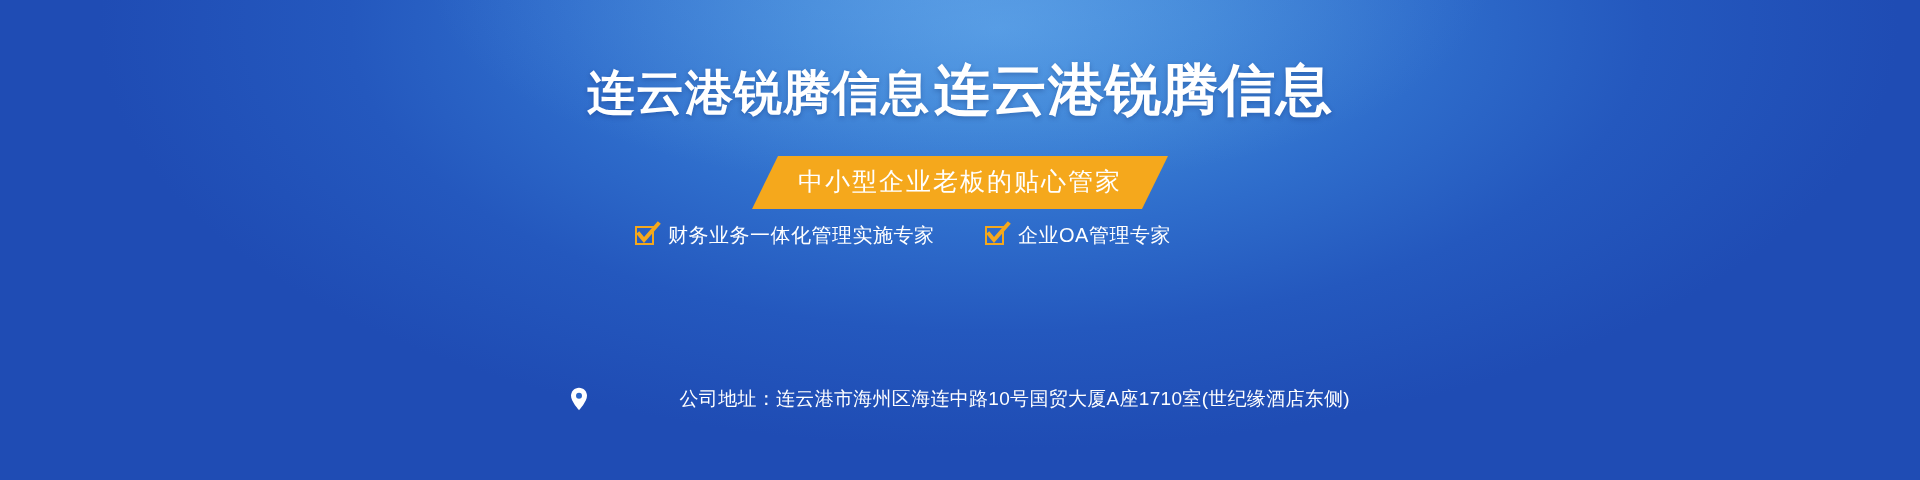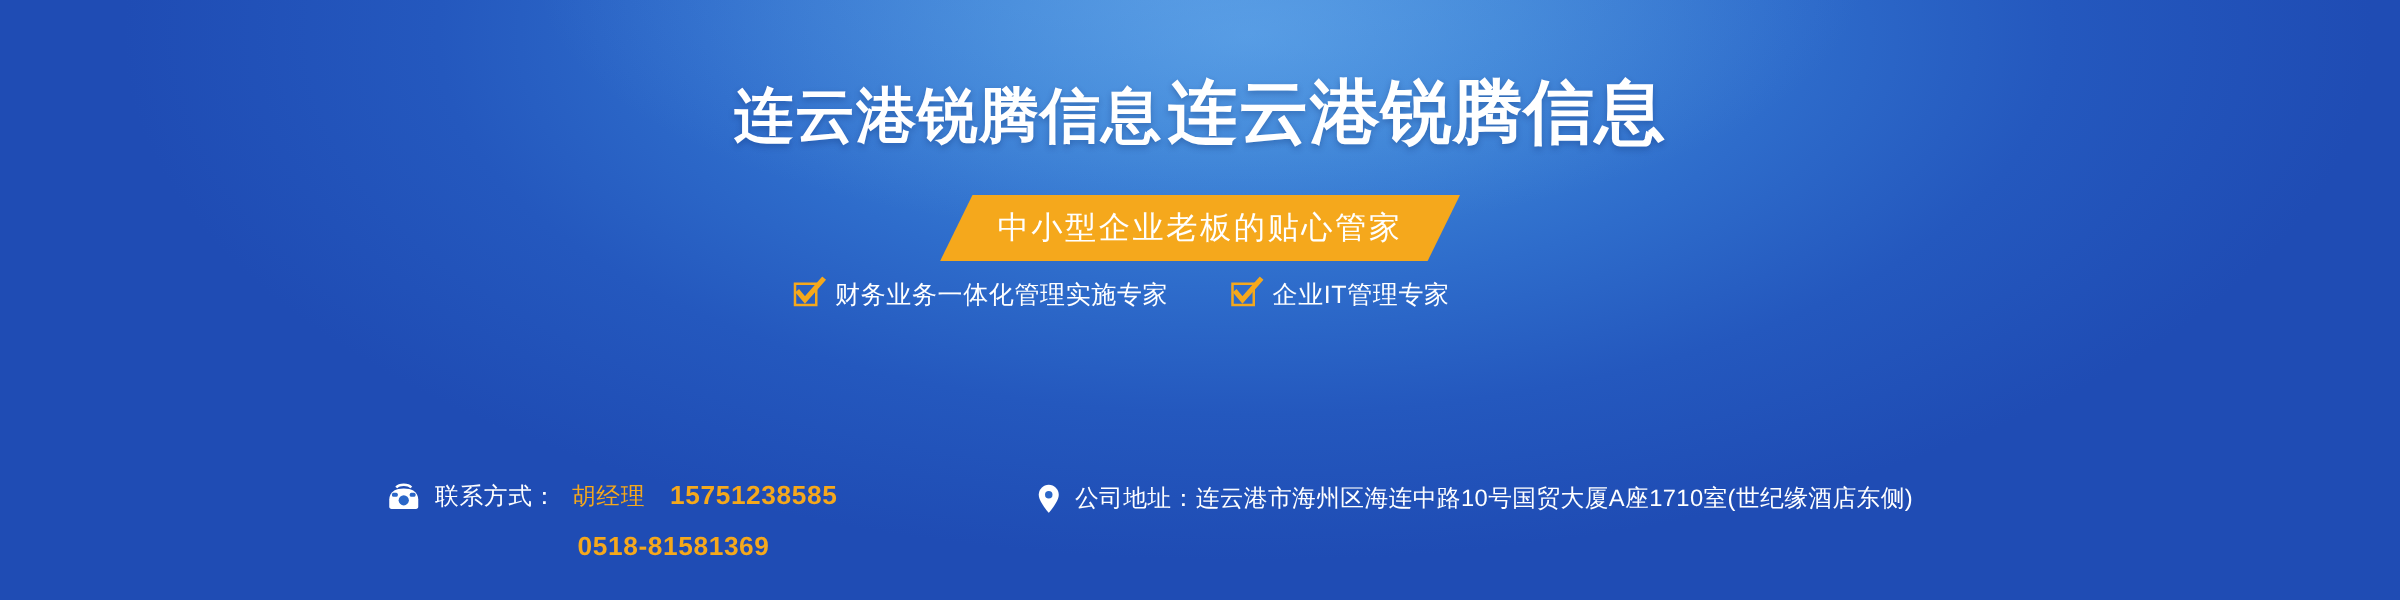--- a/index.html
+++ b/index.html
@@ -97,21 +97,21 @@
   .contact-mobile{
     font-size:21px;color:#f5a81c;font-weight:bold;letter-spacing:.5px;
     margin-left:8px;
   }
   .contact-tel{
     font-size:21px;color:#f5a81c;font-weight:bold;letter-spacing:.5px;
     margin-top:16px;margin-left:152px;
   }
   .footer-right{
     width:780px;display:flex;align-items:center;gap:12px;
-    white-space:nowrap;padding-top:2px;
+    white-space:nowrap;padding-top:2px;justify-content:space-between;
   }
   .pin-icon{flex:0 0 18px;height:24px;display:flex;align-items:center;}
   .address-text{font-size:19px;color:#ffffff;letter-spacing:.3px;}
 </style>
 </head>
 <body>
 
 <div class="banner">
   <div class="inner">
 
@@ -137,45 +137,28 @@
         </div>
 
 
 
         <div class="feature">
           <span class="check-icon">
             <svg width="26" height="26" viewBox="0 0 26 26" aria-hidden="true">
               <path d="M4 13 L9 19 L23 3" fill="none" stroke="#f5a81c" stroke-width="4" stroke-linecap="square"></path>
             </svg>
           </span>
-          <span class="feature-label">企业IT管理专家</span>
+          <span class="feature-label">企业OA管理专家</span>
         </div>
 
       </div>
     </div>
 
     <div class="footer">
 
-      <div class="footer-left">
-        <div class="contact-line">
-          <span class="phone-icon">
-            <svg width="26" height="22" viewBox="0 0 26 22" aria-hidden="true">
-              <path d="M6.2 3.4 C7.6 1.6 10 0.8 13 0.8 C16 0.8 18.4 1.6 19.8 3.4 L18.2 4.6 C17.1 3.3 15.2 2.7 13 2.7 C10.8 2.7 8.9 3.3 7.8 4.6 Z" fill="#ffffff"></path>
-              <path d="M5.4 6.3 C3 7.9 1.4 10.4 1.4 13.3 L1.4 19.4 C1.4 20.4 2.2 21.2 3.2 21.2 L22.8 21.2 C23.8 21.2 24.6 20.4 24.6 19.4 L24.6 13.3 C24.6 10.4 23 7.9 20.6 6.3 C19 5.3 16.2 4.7 13 4.7 C9.8 4.7 7 5.3 5.4 6.3 Z" fill="#ffffff"></path>
-              <circle cx="13" cy="14.2" r="4.1" fill="#2a66c8"></circle>
-              <rect x="3.6" y="8.2" width="4.6" height="3.2" rx="1.2" fill="#2a66c8"></rect>
-              <rect x="17.8" y="8.2" width="4.6" height="3.2" rx="1.2" fill="#2a66c8"></rect>
-            </svg>
-          </span>
-          <span class="contact-label">联系方式：</span>
-          <span class="contact-name">胡经理</span>
-          <span class="contact-mobile">15751238585</span>
-        </div>
-        <div class="contact-tel">0518-81581369</div>
-      </div>
 
       <div class="footer-right">
         <span class="pin-icon">
           <svg width="18" height="24" viewBox="0 0 18 24" aria-hidden="true">
             <path d="M9 0.8 C4.6 0.8 1 4.4 1 8.8 C1 14.6 9 23.2 9 23.2 C9 23.2 17 14.6 17 8.8 C17 4.4 13.4 0.8 9 0.8 Z" fill="#ffffff"></path>
             <circle cx="9" cy="8.7" r="3" fill="#2a66c8"></circle>
           </svg>
         </span>
         <span class="address-text"><span>公司地址：</span><span>连云港市海州区海连中路10号国贸大厦A座1710室(世纪缘酒店东侧)</span></span>
       </div>

